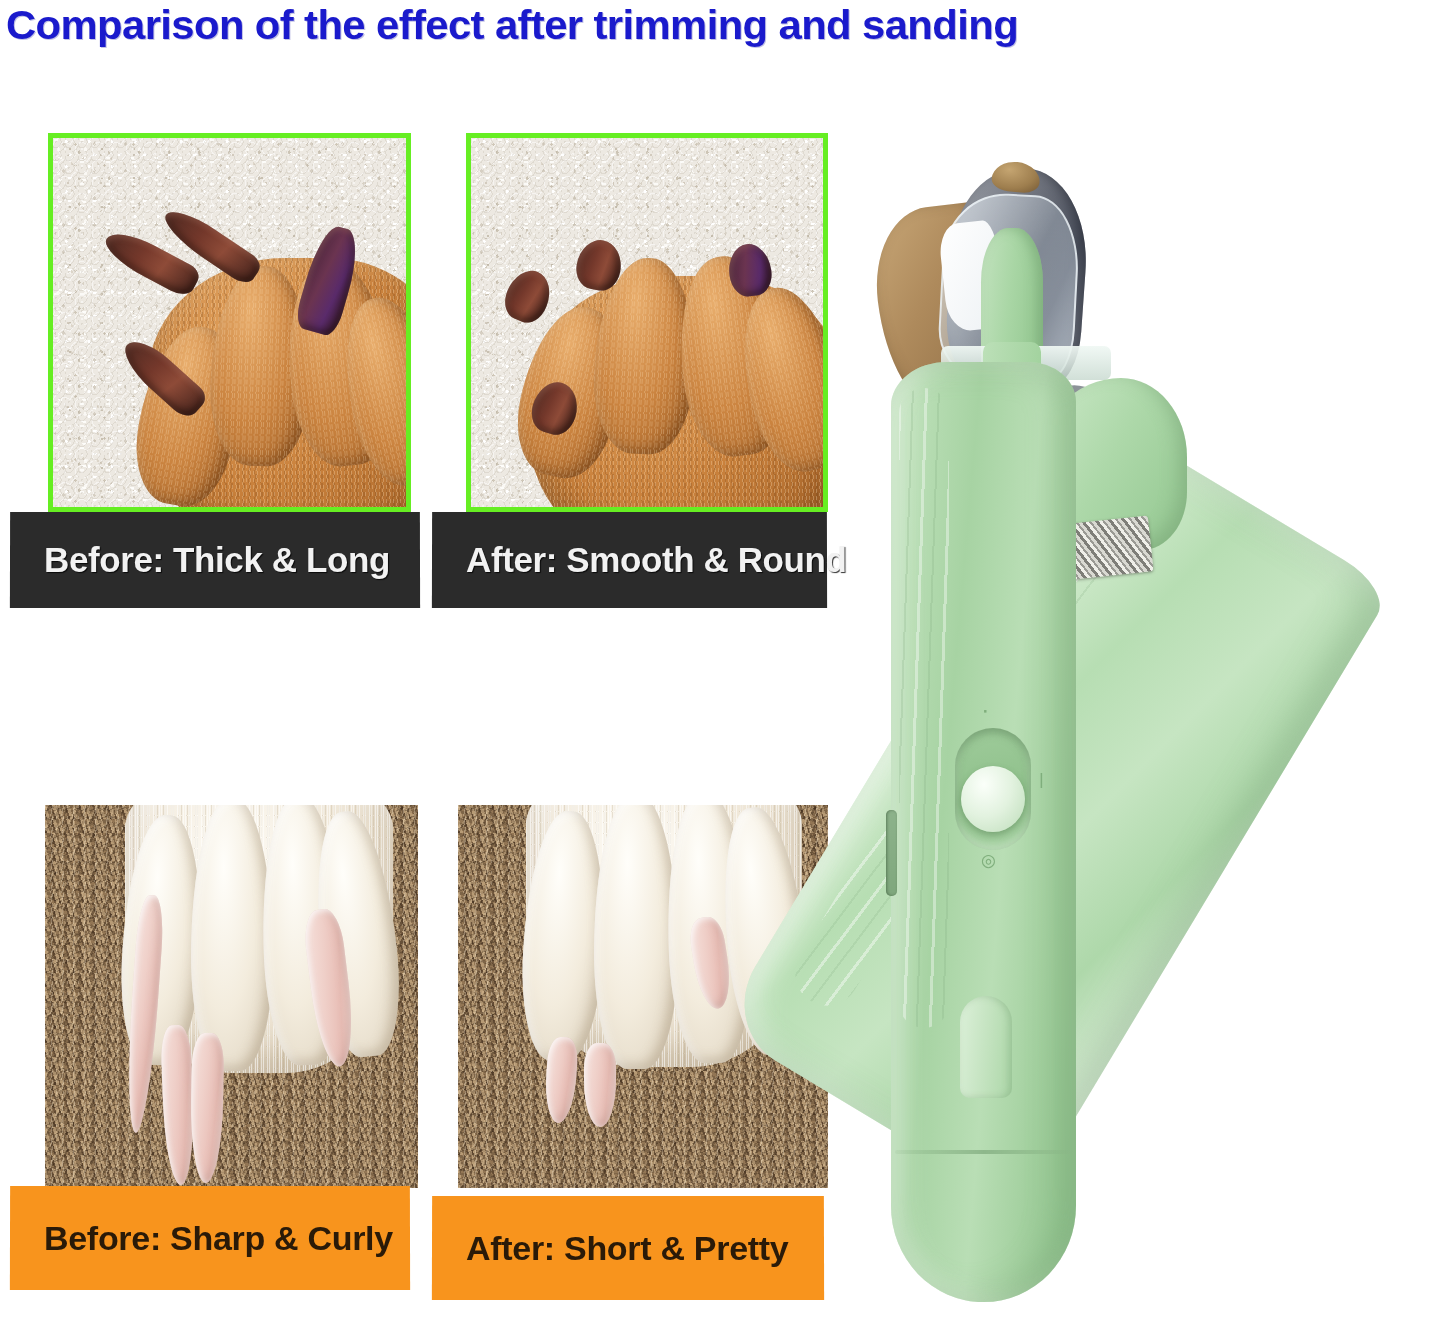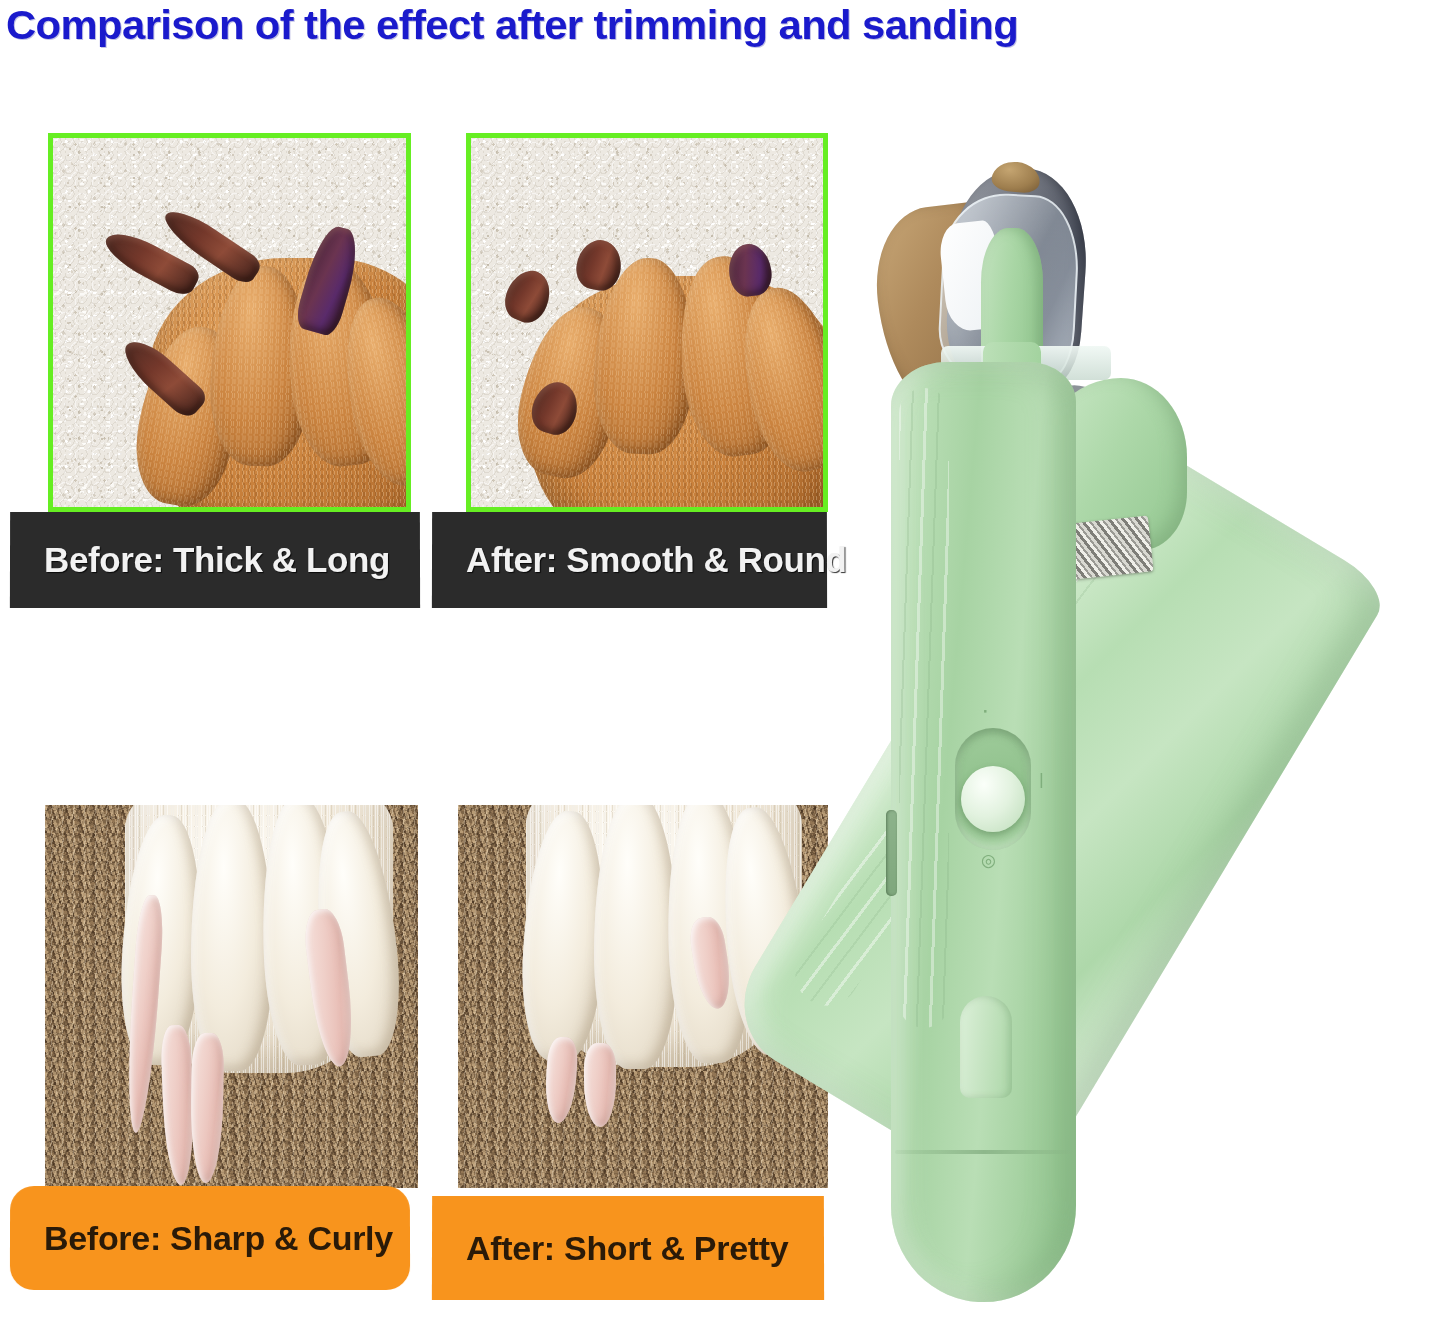--- a/index.html
+++ b/index.html
@@ -366,21 +366,21 @@
     <div class="toe-white" style="left:146px;top:-6px;width:82px;height:272px;transform:rotate(0deg);"></div>
     <div class="toe-white" style="left:218px;top:-8px;width:80px;height:268px;transform:rotate(-2deg);"></div>
     <div class="toe-white" style="left:274px;top:6px;width:76px;height:246px;transform:rotate(-6deg);"></div>
 
     <div class="nail-pale" style="left:86px;top:90px;width:26px;height:238px;border-radius:42% 42% 50% 50%/22% 22% 60% 60%;transform:rotate(4deg);"></div>
     <div class="nail-pale" style="left:118px;top:220px;width:30px;height:160px;border-radius:40% 40% 52% 52%/24% 24% 58% 58%;transform:rotate(-2deg);"></div>
     <div class="nail-pale" style="left:146px;top:228px;width:32px;height:150px;border-radius:40% 40% 52% 52%/24% 24% 58% 58%;transform:rotate(1deg);"></div>
     <div class="nail-pale" style="left:266px;top:104px;width:38px;height:158px;border-radius:44% 44% 54% 54%/26% 26% 56% 56%;transform:rotate(-7deg);"></div>
   </div>
 </div>
-<div class="caption cap-orange skew-l" style="left:10px;top:1186px;width:400px;height:104px;border-radius:24px;">
+<div class="caption cap-orange skew-l" style="left:10px;top:1186px;width:400px;height:104px;">
   <span>Before: Sharp &amp; Curly</span>
 </div>
 
 <div class="panel" style="left:458px;top:805px;width:370px;height:383px;">
   <div class="photo">
     <div class="carpet-brown"></div>
     <div class="paw-white" style="left:68px;top:-26px;width:276px;height:288px;border-radius:22% 22% 40% 40%/16% 16% 44% 44%;"></div>
     <div class="toe-white" style="left:66px;top:6px;width:80px;height:250px;transform:rotate(3deg);"></div>
     <div class="toe-white" style="left:136px;top:-10px;width:84px;height:274px;transform:rotate(0deg);"></div>
     <div class="toe-white" style="left:210px;top:-12px;width:82px;height:270px;transform:rotate(-2deg);"></div>

